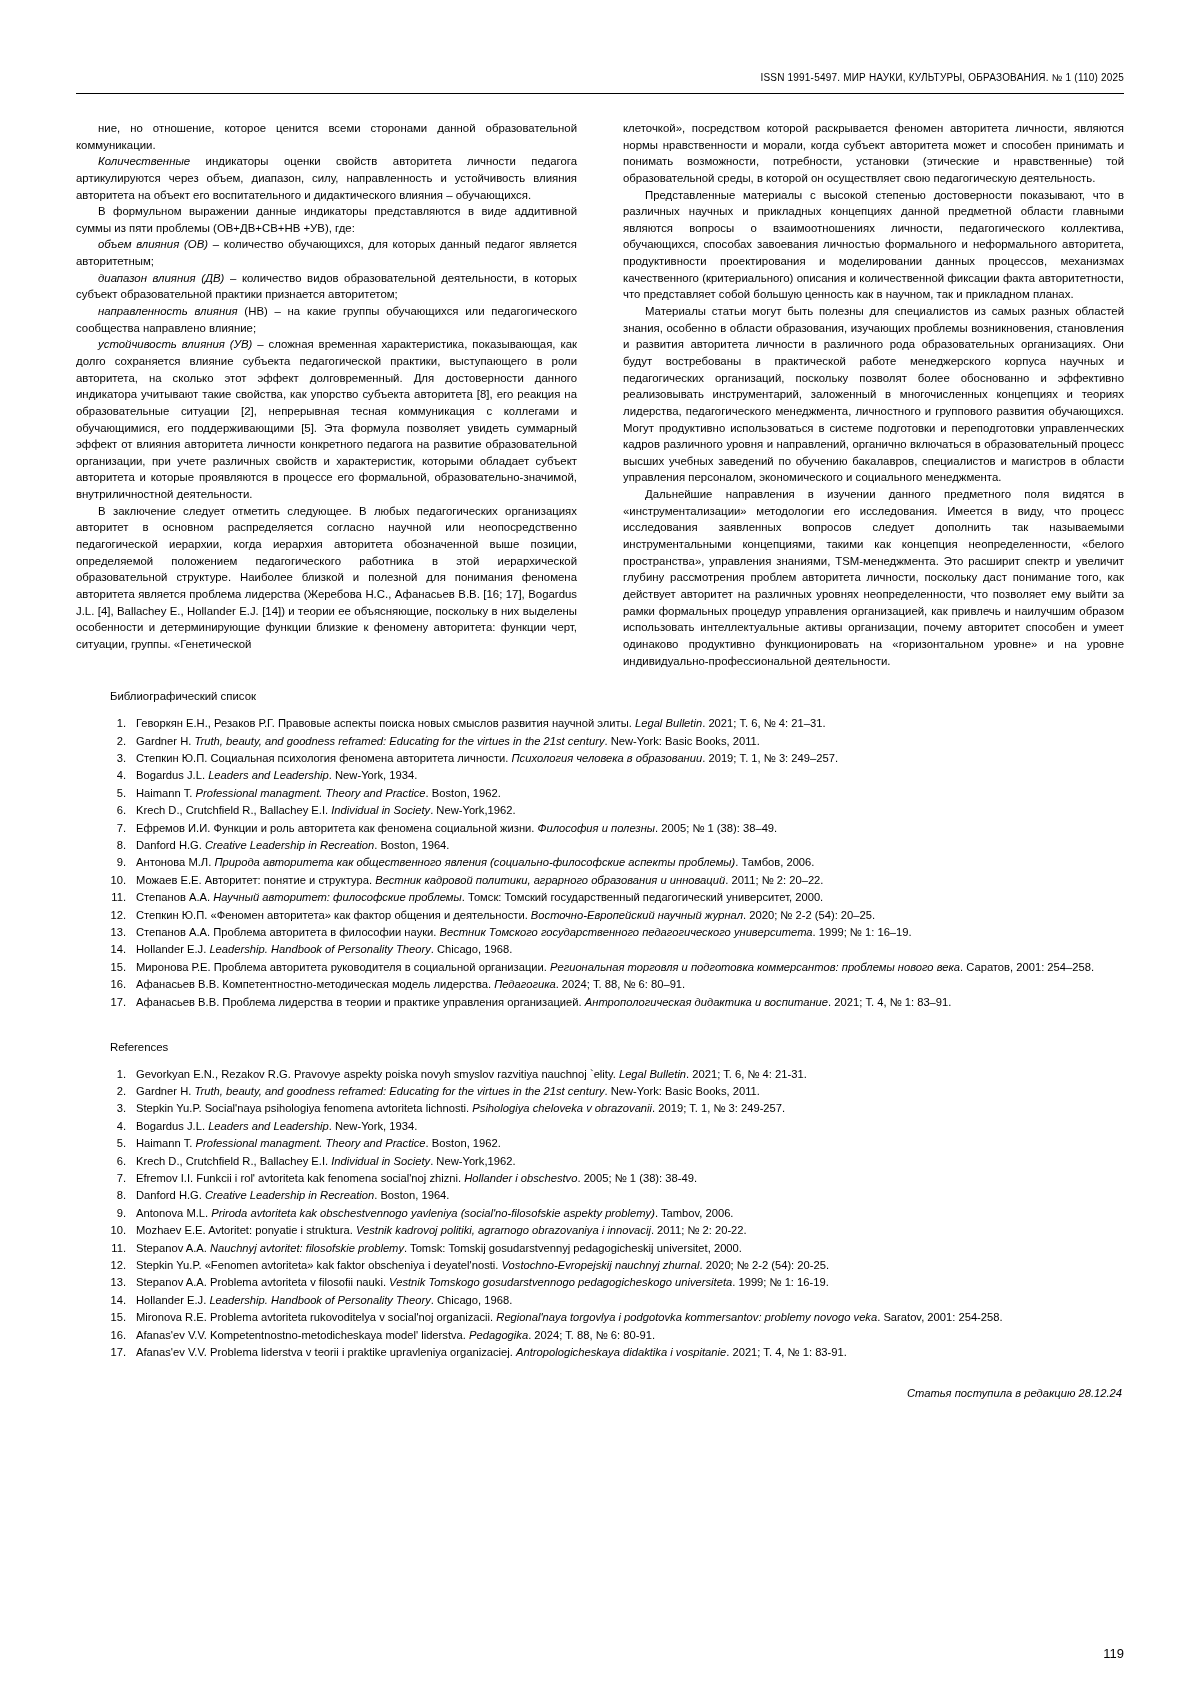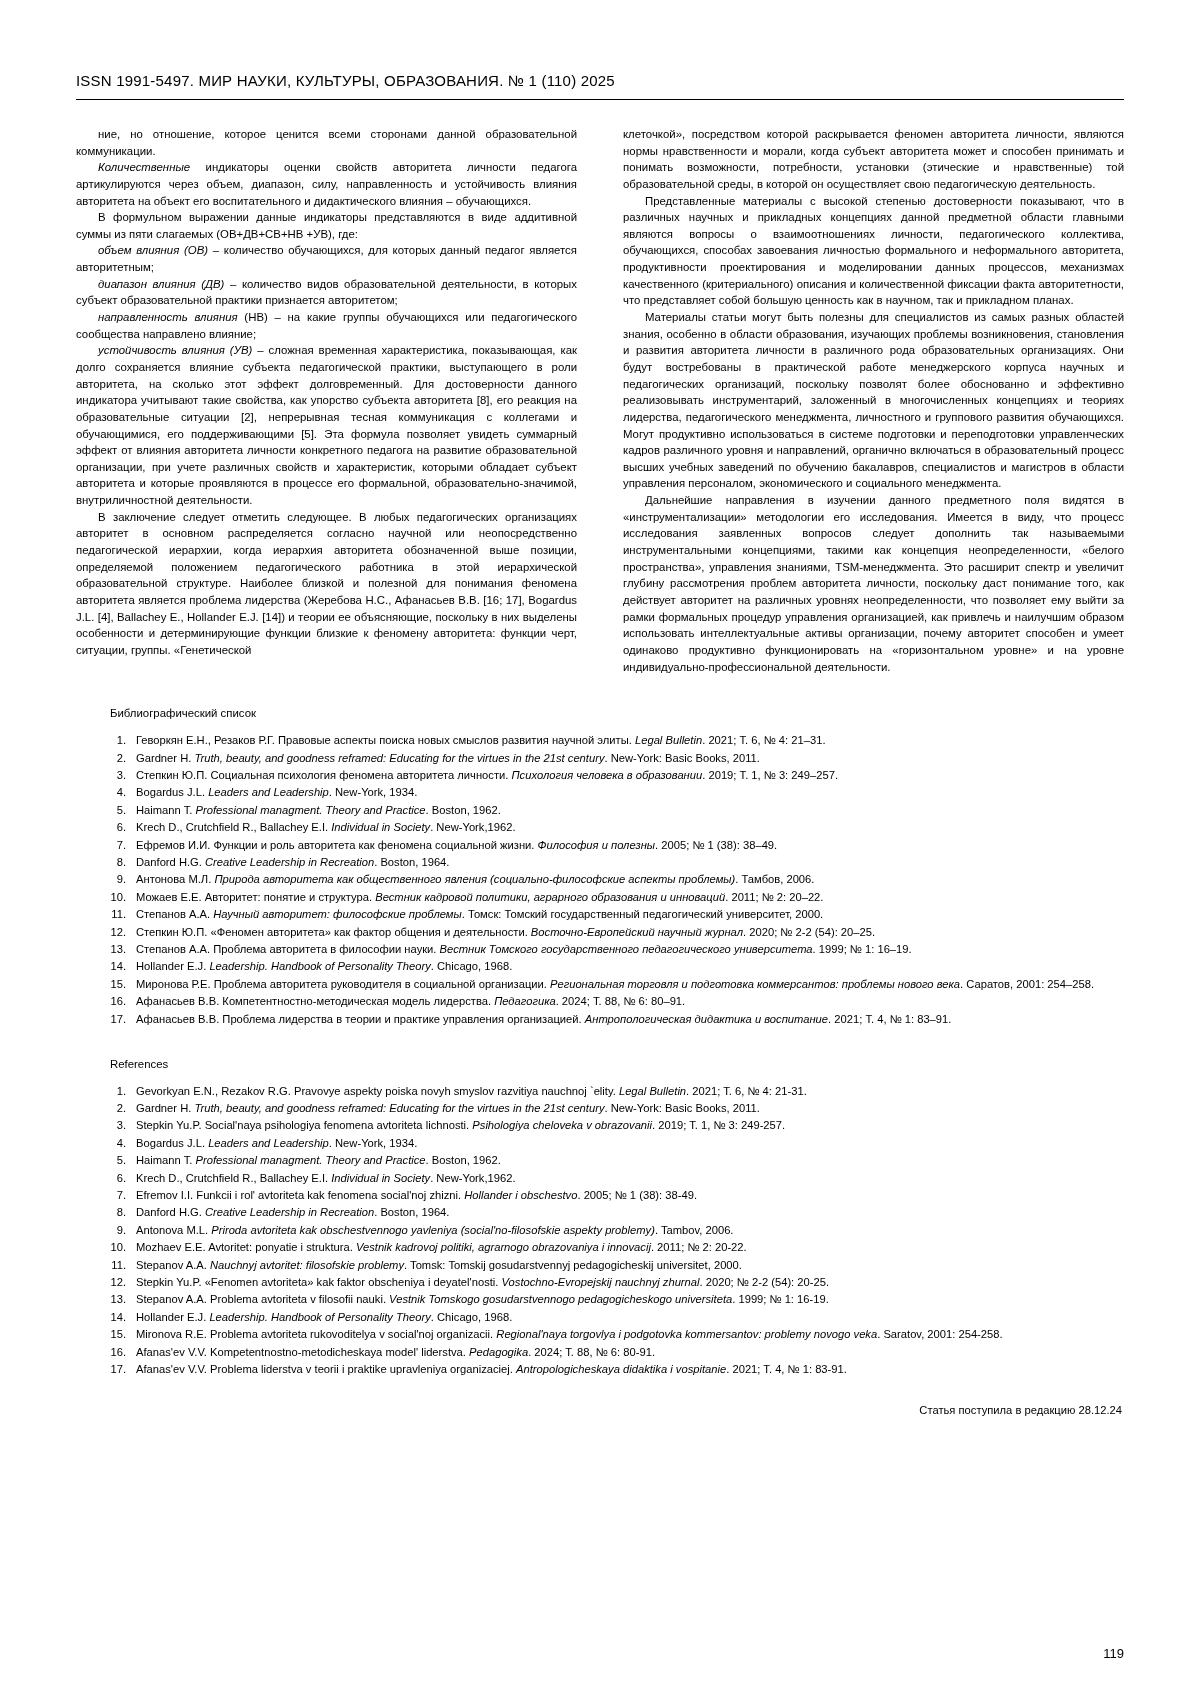--- a/index.html
+++ b/index.html
@@ -15,22 +15,22 @@
     position: relative;
   }
   .page {
     width: 1200px;
     min-height: 1697px;
     box-sizing: border-box;
     padding: 72px 76px 40px 76px;
     position: relative;
   }
   .running-head {
-    text-align: left;
-    font-size: 15px;
+    text-align: right;
+    font-size: 10px;
     letter-spacing: 0.2px;
     padding-bottom: 10px;
     border-bottom: 1.2px solid #000;
     margin-bottom: 26px;
   }
   .columns {
     display: flex;
     gap: 46px;
     align-items: flex-start;
   }
@@ -69,45 +69,46 @@
     text-align: right;
     padding-right: 10px;
     box-sizing: border-box;
   }
   .reftext {
     flex: 1;
   }
   .refs-block { margin-bottom: 6px; }
   .received {
     text-align: right;
+    font-style: italic;
     font-size: 11.2px;
     margin-top: 26px;
     margin-right: 2px;
   }
   .page-number {
     position: absolute;
     right: 76px;
     bottom: 36px;
     font-size: 13px;
   }
-  .spacer-top { margin-top: 32px; }
+  .spacer-top { margin-top: 21px; }
 </style>
 </head>
 <body>
 
 <div class="page">
 
   <div class="running-head">ISSN 1991-5497. МИР НАУКИ, КУЛЬТУРЫ, ОБРАЗОВАНИЯ.  № 1 (110) 2025</div>
 
   <div class="columns">
 
     <div class="col">
       <p>ние, но отношение, которое ценится всеми сторонами данной образовательной коммуникации.</p>
       <p><em>Количественные</em> индикаторы оценки свойств авторитета личности педагога артикулируются через объем, диапазон, силу, направленность и устойчивость влияния авторитета на объект его воспитательного и дидактического влияния – обучающихся.</p>
-      <p>В формульном выражении данные индикаторы представляются в виде аддитивной суммы из пяти слагаемых (ОВ+ДВ+СВ+НВ +УВ), где:</p>
+      <p>В формульном выражении данные индикаторы представляются в виде аддитивной суммы из пяти проблемы (ОВ+ДВ+СВ+НВ +УВ), где:</p>
       <p><em>объем влияния (ОВ)</em> – количество обучающихся, для которых данный педагог является авторитетным;</p>
       <p><em>диапазон влияния (ДВ)</em> – количество видов образовательной деятельности, в которых субъект образовательной практики признается авторитетом;</p>
       <p><em>направленность влияния</em> (НВ) – на какие группы обучающихся или педагогического сообщества направлено влияние;</p>
       <p><em>устойчивость влияния (УВ)</em> – сложная временная характеристика, показывающая, как долго сохраняется влияние субъекта педагогической практики, выступающего в роли авторитета, на сколько этот эффект долговременный. Для достоверности данного индикатора учитывают такие свойства, как упорство субъекта авторитета [8], его реакция на образовательные ситуации [2], непрерывная тесная коммуникация с коллегами и обучающимися, его поддерживающими [5]. Эта формула позволяет увидеть суммарный эффект от влияния авторитета личности конкретного педагога на развитие образовательной организации, при учете различных свойств и характеристик, которыми обладает субъект авторитета и которые проявляются в процессе его формальной, образовательно-значимой, внутриличностной деятельности.</p>
       <p>В заключение следует отметить следующее. В любых педагогических организациях авторитет в основном распределяется согласно научной или неопосредственно педагогической иерархии, когда иерархия авторитета обозначенной выше позиции, определяемой положением педагогического работника в этой иерархической образовательной структуре. Наиболее близкой и полезной для понимания феномена авторитета является проблема лидерства (Жеребова Н.С., Афанасьев В.В. [16; 17], Bogardus J.L. [4], Ballachey E., Hollander E.J. [14]) и теории ее объясняющие, поскольку в них выделены особенности и детерминирующие функции близкие к феномену авторитета: функции черт, ситуации, группы. «Генетической</p>
     </div>
 
     <div class="col">
       <p class="noindent">клеточкой», посредством которой раскрывается феномен авторитета личности, являются нормы нравственности и морали, когда субъект авторитета может и способен принимать и понимать возможности, потребности, установки (этические и нравственные) той образовательной среды, в которой он осуществляет свою педагогическую деятельность.</p>
       <p>Представленные материалы с высокой степенью достоверности показывают, что в различных научных и прикладных концепциях данной предметной области главными являются вопросы о взаимоотношениях личности, педагогического коллектива, обучающихся, способах завоевания личностью формального и неформального авторитета, продуктивности проектирования и моделировании данных процессов, механизмах качественного (критериального) описания и количественной фиксации факта авторитетности, что представляет собой большую ценность как в научном, так и прикладном планах.</p>

